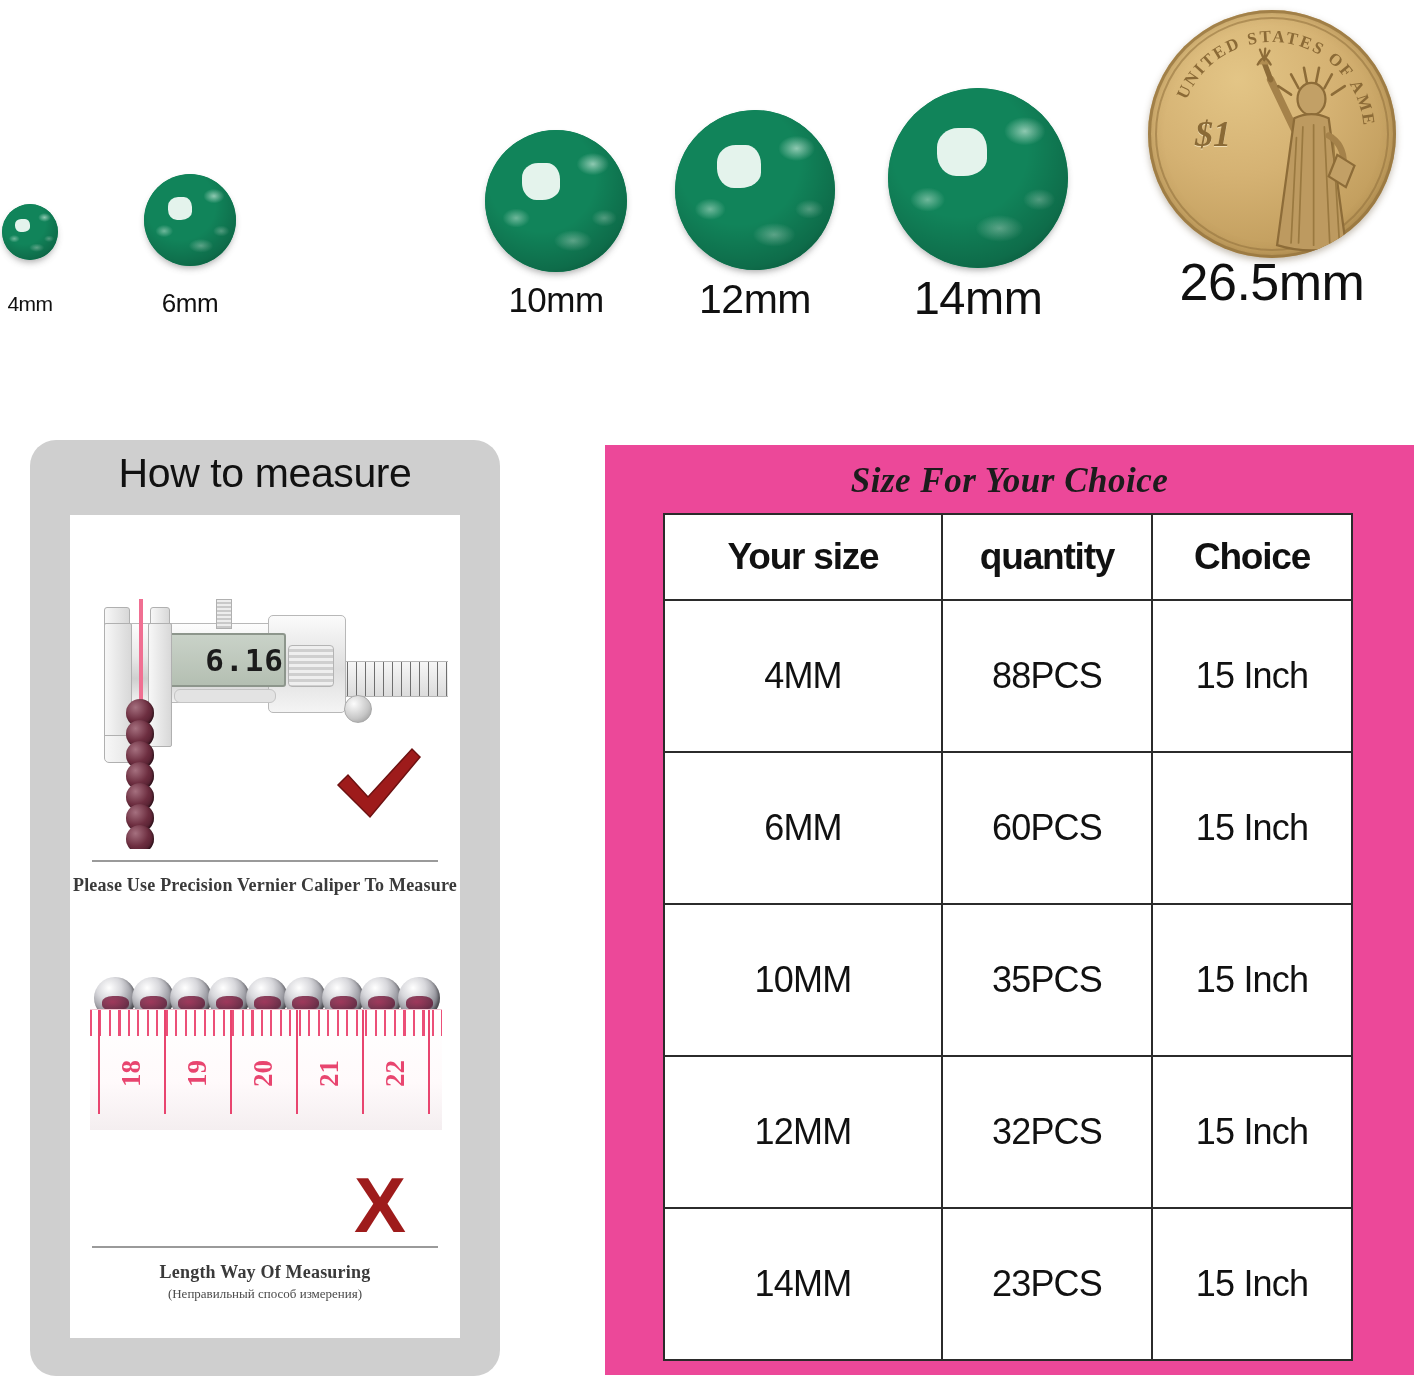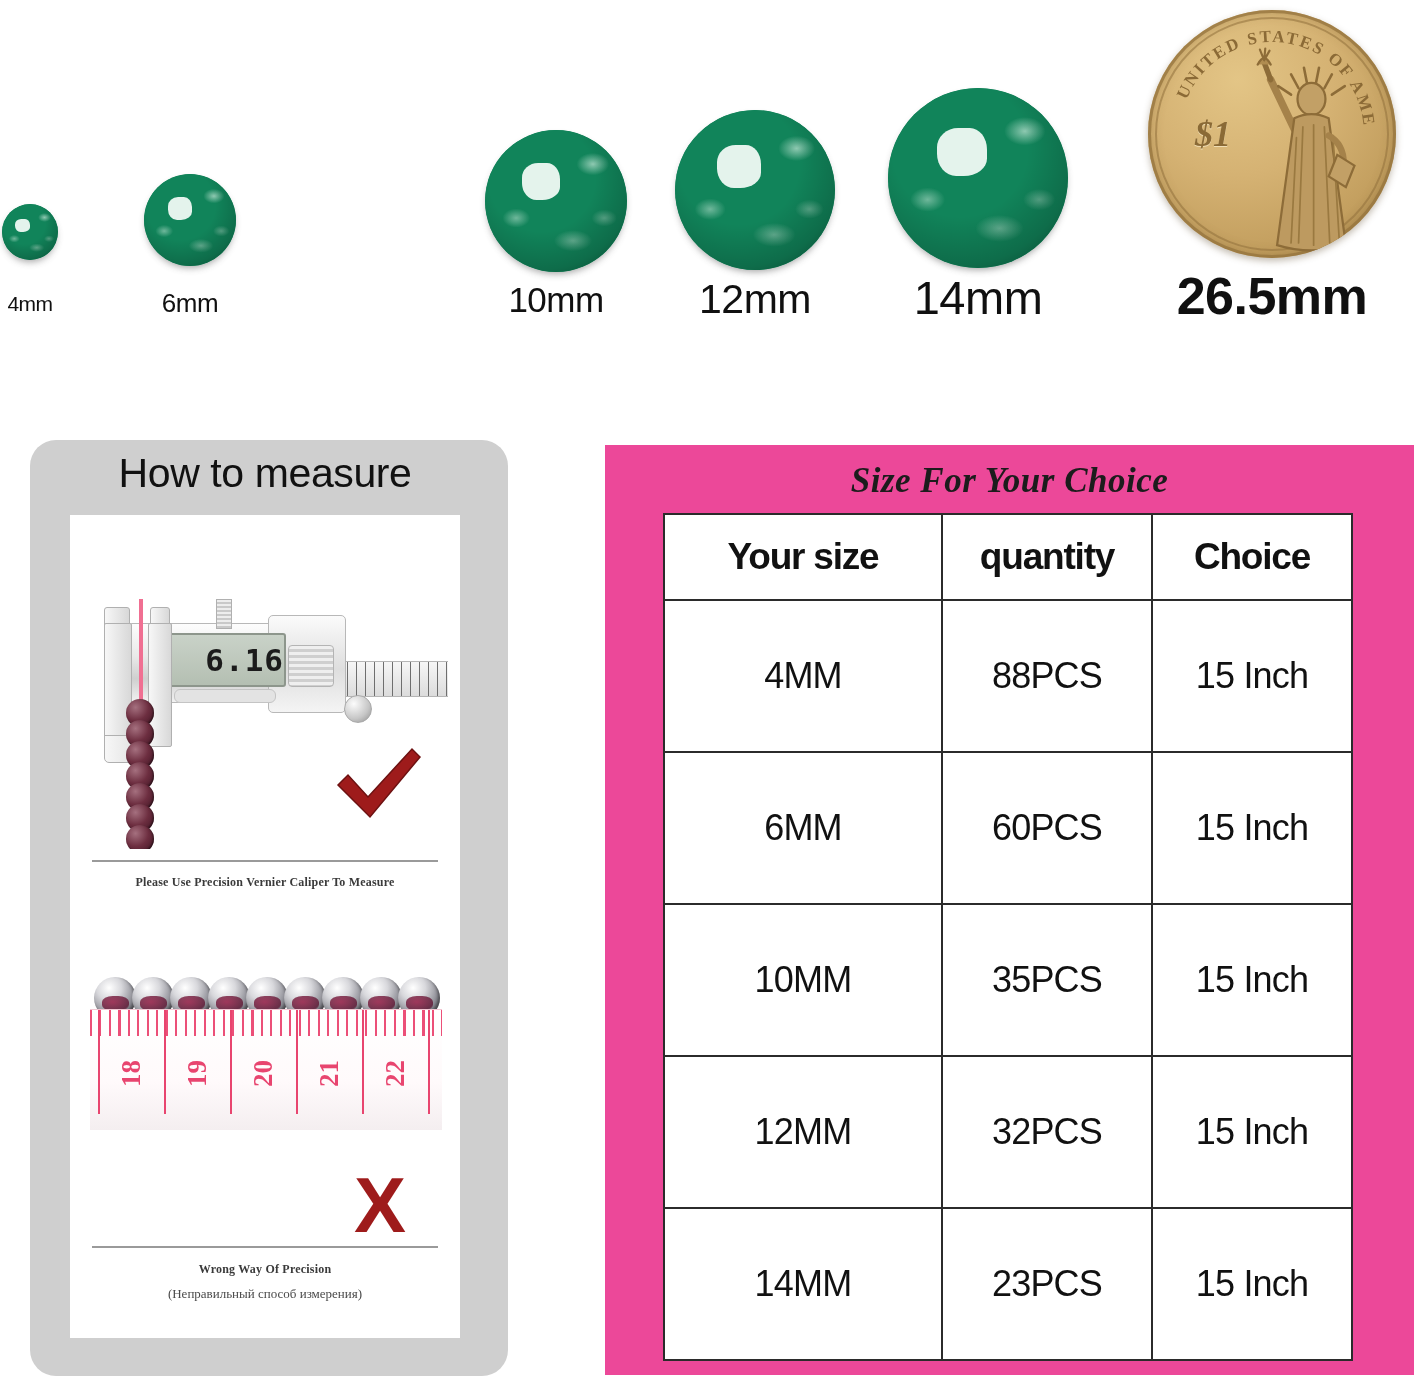--- a/index.html
+++ b/index.html
@@ -129,21 +129,20 @@
 
   
   #measure-panel {
     position: absolute;
     left: 30px;
     top: 440px;
     width: 470px;
     height: 936px;
     background: #cfcfcf;
     border-radius: 26px;
-    padding-left: 8px;
   }
   #measure-title {
     position: absolute;
     left: 0; top: 10px;
     width: 470px;
     text-align: center;
     font-size: 41px;
     color: #111;
     font-family: "Liberation Sans", sans-serif;
     font-weight: 400;
@@ -165,21 +164,21 @@
     width: 390px;
     height: 408px;
   }
   .cap-en {
     position: absolute;
     width: 100%;
     text-align: center;
     font-family: "Liberation Serif", serif;
     font-weight: 700;
     color: #3a3a3a;
-    font-size: 12px;
+    font-size: 18px;
     letter-spacing: 0.2px;
   }
   .cap-ru {
     position: absolute;
     width: 100%;
     text-align: center;
     font-family: "Liberation Serif", serif;
     color: #4a4a4a;
     font-size: 13px;
   }
@@ -440,21 +439,21 @@
 
           <path d="M44,76 q16,-8 32,0 l16,118 q-32,10 -64,0 Z" fill="#bd9a60" stroke="#8d6c38"></path>
 
           <path d="M52,84 l-4,108 M62,82 l0,112 M72,84 l5,108 M80,92 l6,100 M46,94 l-5,98" stroke-width="1.6" stroke="#9a7940"></path>
 
           <path d="M76,92 q14,8 14,26" stroke-width="6" stroke="#a5824a"></path>
           <path d="M84,110 l16,10 l-8,20 l-16,-10 Z" fill="#c2a066" stroke="#8d6c38"></path>
         </g>
       </svg>
     </div>
-    <div class="bead-label" style="top:266px; font-size:52px;font-weight:bold;">26.5mm</div>
+    <div class="bead-label" style="top:252px; font-size:52px;">26.5mm</div>
   </div>
 </div>
 
 <div id="measure-panel">
   <div id="measure-title">How to measure</div>
 
   <div class="photo-card" id="caliper-card">
     <div id="caliper-scene">
 
       <div class="cal-scale" style="left:210px; top:112px; width:156px; height:34px;"></div>
@@ -531,21 +530,21 @@
         <div class="tape-num" style="left:94px; top:48px;">19</div>
         <div class="tape-num" style="left:160px; top:48px;">20</div>
         <div class="tape-num" style="left:226px; top:48px;">21</div>
         <div class="tape-num" style="left:292px; top:48px;">22</div>
       </div>
     </div>
 
     <div class="x-mark" style="left:284px; top:236px; font-size:78px;">X</div>
 
     <div class="hairline" style="left:22px; top:316px; width:346px;"></div>
-    <div class="cap-en" style="top:332px;">Wrong Way Of Precision</div>
+    <div class="cap-en" style="top:332px;">Length Way Of Measuring</div>
     <div class="cap-ru" style="top:356px;">(Неправильный способ измерения)</div>
   </div>
 </div>
 
 <div id="table-panel">
   <div id="table-title">Size For Your Choice</div>
 
   <table id="size-table">
     <colgroup>
       <col class="col-beads">

